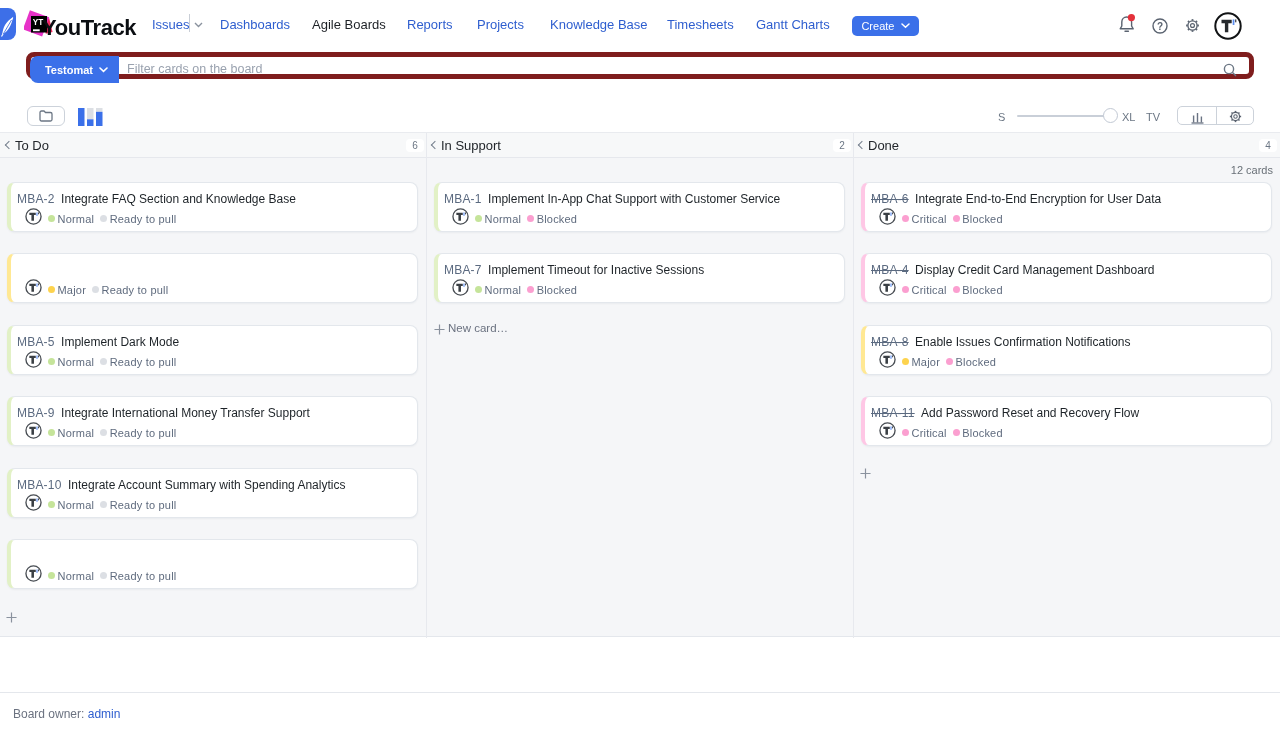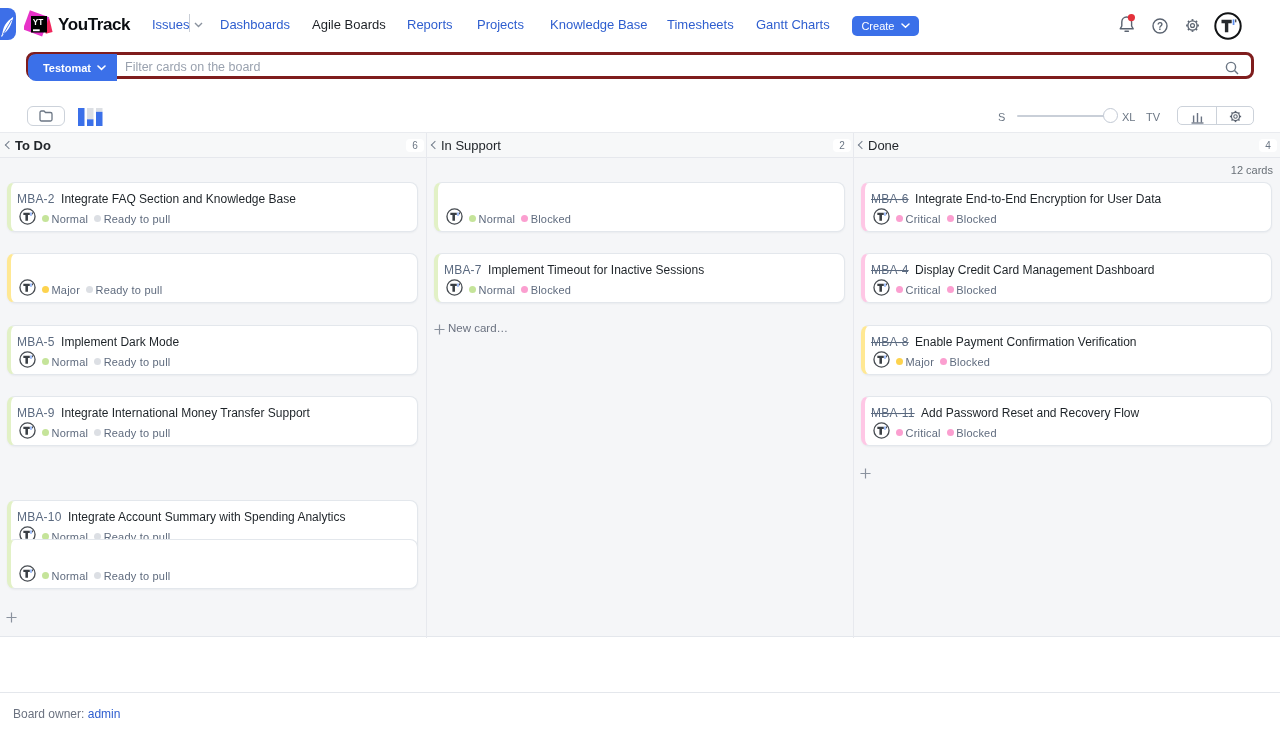--- a/index.html
+++ b/index.html
@@ -2,24 +2,24 @@
 <html><head>
 <meta charset="utf-8">
 <style>
 * { margin:0; padding:0; box-sizing:border-box; }
 html,body { width:1280px; height:734px; font-family:"Liberation Sans",sans-serif; background:#fff; overflow:hidden; position:relative; }
 .abs { position:absolute; }
 
 .nav { position:absolute; top:17px; font-size:13px; color:#2e5ecf; white-space:nowrap; text-decoration:none; }
 .nav.cur { color:#1d2126; }
 .tab { position:absolute; left:-10px; top:8px; width:26px; height:32px; background:#3d6fe8; border-radius:8px; }
-.ytname { position:absolute; left:58px; top:15px; font-size:17px; font-weight:700; color:#0b0e12; letter-spacing:-0.4px; }
+.ytname { position:absolute; left:42px; top:15px; font-size:22px; font-weight:700; color:#0b0e12; letter-spacing:-0.4px; }
 .createbtn { position:absolute; left:852px; top:16px; width:67px; height:20px; background:#3b70e9; border-radius:5px; color:#fff; font-size:11px; font-weight:500; display:flex; align-items:center; justify-content:center; }
 
-.filter { position:absolute; left:26px; top:52px; width:1228px; height:27px; border:3px solid #7f1d1d; border-radius:8px; background:#fff; }
+.filter { position:absolute; left:26px; top:52px; width:1228px; height:27px; border:5px solid #7f1d1d; border-radius:8px; background:#fff; }
 .prjbtn { position:absolute; left:-1px; top:-1px; width:89px; height:27px; background:#3b70e9; border-radius:8px 0 0 8px; color:#fff; font-size:11px; font-weight:700; display:flex; align-items:center; justify-content:center; padding-left:4px; }
 .phold { position:absolute; left:96px; top:0; line-height:25px; font-size:12.5px; color:#9aa2af; }
 
 .folderbtn { position:absolute; left:27px; top:106px; width:38px; height:20px; border:1px solid #ccd2da; border-radius:6px; background:#fff; }
 .tbtxt { position:absolute; font-size:11px; color:#6b7684; }
 .szline { position:absolute; left:1017px; top:115px; width:95px; height:2px; background:#c9cfd8; border-radius:1px; }
 .szknob { position:absolute; left:1103px; top:108px; width:15px; height:15px; border:1px solid #c2c9d4; border-radius:50%; background:#fff; }
 .btngrp { position:absolute; left:1177px; top:106px; width:77px; height:19px; border:1px solid #ccd2da; border-radius:5px; background:#fff; }
 .btngrp .div { position:absolute; left:38px; top:0; width:1px; height:17px; background:#ccd2da; }
 
@@ -31,21 +31,21 @@
 .cntbadge { position:absolute; top:6px; width:18px; height:13px; background:#fff; border-radius:4px; font-size:10px; color:#6b7684; text-align:center; line-height:13px; }
 .cards12 { position:absolute; top:31px; right:7px; font-size:11px; color:#697077; }
 
 .card { position:absolute; width:411px; height:50px; background:#fff; border:1px solid #e3e7ec; border-left:4px solid #e2f1c6; border-radius:8px; box-shadow:0 1px 2px rgba(25,34,51,0.05); }
 .card.y { border-left-color:#ffe893; }
 .card.p { border-left-color:#fec7e5; }
 .cid { font-size:12px; color:#5b6a80; letter-spacing:0.2px; }
 .strike { text-decoration:line-through; }
 .ctitle { font-size:12px; font-weight:500; color:#1d2328; margin-left:-2.5px; }
 .crow1 { position:absolute; left:6px; top:5.5px; white-space:nowrap; }
-.crow2 { position:absolute; left:8px; bottom:6px; display:flex; align-items:center; height:17px; }
+.crow2 { position:absolute; left:14px; bottom:6px; display:flex; align-items:center; height:17px; }
 .dot { width:7px; height:7px; border-radius:50%; display:inline-block; transform:translateY(2px); }
 .dg { background:#c5e49a; } .dy { background:#fdd34e; } .dp { background:#fb9fd0; } .dgr { background:#dcdfe4; }
 .lbl { font-size:11px; letter-spacing:0.2px; color:#5f6b7e; margin:0 6px 0 2.5px; position:relative; top:2px; }
 .newcard { position:absolute; font-size:11.5px; color:#6b7280; }
 
 .footer { position:absolute; left:0; top:692px; width:1280px; border-top:1px solid #e4e7ec; }
 .footer .t { position:absolute; left:13px; top:14px; font-size:12px; color:#6b7280; }
 .footer a { color:#2e5ecf; text-decoration:none; }
 svg { display:block; }
 </style>
@@ -169,21 +169,21 @@
   <svg class="abs" style="left:50px; top:2px;" width="15" height="15">
       <use href="#gear"></use>
     </svg>
 </div>
 
 <div class="board">
   <div class="colhdr"></div>
   <div class="vline" style="left:426px;"></div>
   <div class="vline" style="left:853px;"></div>
   <div class="chev" style="left:6px;"></div>
-  <div class="coltitle" style="left:15px;font-weight:bold;">To Do</div>
+  <div class="coltitle" style="left:15px;">To Do</div>
   <div class="cntbadge" style="left:406px;">6</div>
   <div class="chev" style="left:432px;"></div>
   <div class="coltitle" style="left:441px;">In Support</div>
   <div class="cntbadge" style="left:833px;">2</div>
   <div class="chev" style="left:859px;"></div>
   <div class="coltitle" style="left:868px;">Done</div>
   <div class="cntbadge" style="left:1259px;">4</div>
   <div class="cards12">12 cards</div>
 </div>
 
@@ -227,21 +227,21 @@
   <div class="crow2">
       <svg class="avs" width="17" height="17" style="margin-right:6px;">
         <use href="#tav"></use>
       </svg>
       <span class="dot dg"></span>
       <span class="lbl">Normal</span>
       <span class="dot dgr"></span>
       <span class="lbl">Ready to pull</span>
     </div>
 </div>
-<div class="card" style="left:7px; top:468px;margin-top:32px;">
+<div class="card" style="left:7px; top:468px;">
   <div class="crow1"><span class="cid">MBA-10</span>&nbsp; <span class="ctitle">Integrate Account Summary with Spending Analytics</span></div>
   <div class="crow2">
       <svg class="avs" width="17" height="17" style="margin-right:6px;">
         <use href="#tav"></use>
       </svg>
       <span class="dot dg"></span>
       <span class="lbl">Normal</span>
       <span class="dot dgr"></span>
       <span class="lbl">Ready to pull</span>
     </div>
@@ -255,20 +255,21 @@
       <span class="lbl">Normal</span>
       <span class="dot dgr"></span>
       <span class="lbl">Ready to pull</span>
     </div>
 </div>
 <svg class="abs" style="left:6px; top:612px;" width="11" height="11">
     <use href="#plus"></use>
   </svg>
 
 <div class="card" style="left:434px; top:182px;">
+  <div class="crow1"><span class="cid">MBA-1</span>&nbsp; <span class="ctitle">Implement In-App Chat Support with Customer Service</span></div>
   <div class="crow2">
       <svg class="avs" width="17" height="17" style="margin-right:6px;">
         <use href="#tav"></use>
       </svg>
       <span class="dot dg"></span>
       <span class="lbl">Normal</span>
       <span class="dot dp"></span>
       <span class="lbl">Blocked</span>
     </div>
 </div>
@@ -307,21 +308,21 @@
       <svg class="avs" width="17" height="17" style="margin-right:6px;">
         <use href="#tav"></use>
       </svg>
       <span class="dot dp"></span>
       <span class="lbl">Critical</span>
       <span class="dot dp"></span>
       <span class="lbl">Blocked</span>
     </div>
 </div>
 <div class="card y" style="left:861px; top:325px;">
-  <div class="crow1"><span class="cid strike">MBA-8</span>&nbsp; <span class="ctitle">Enable Payment Confirmation Verification</span></div>
+  <div class="crow1"><span class="cid strike">MBA-8</span>&nbsp; <span class="ctitle">Enable Issues Confirmation Notifications</span></div>
   <div class="crow2">
       <svg class="avs" width="17" height="17" style="margin-right:6px;">
         <use href="#tav"></use>
       </svg>
       <span class="dot dy"></span>
       <span class="lbl">Major</span>
       <span class="dot dp"></span>
       <span class="lbl">Blocked</span>
     </div>
 </div>

